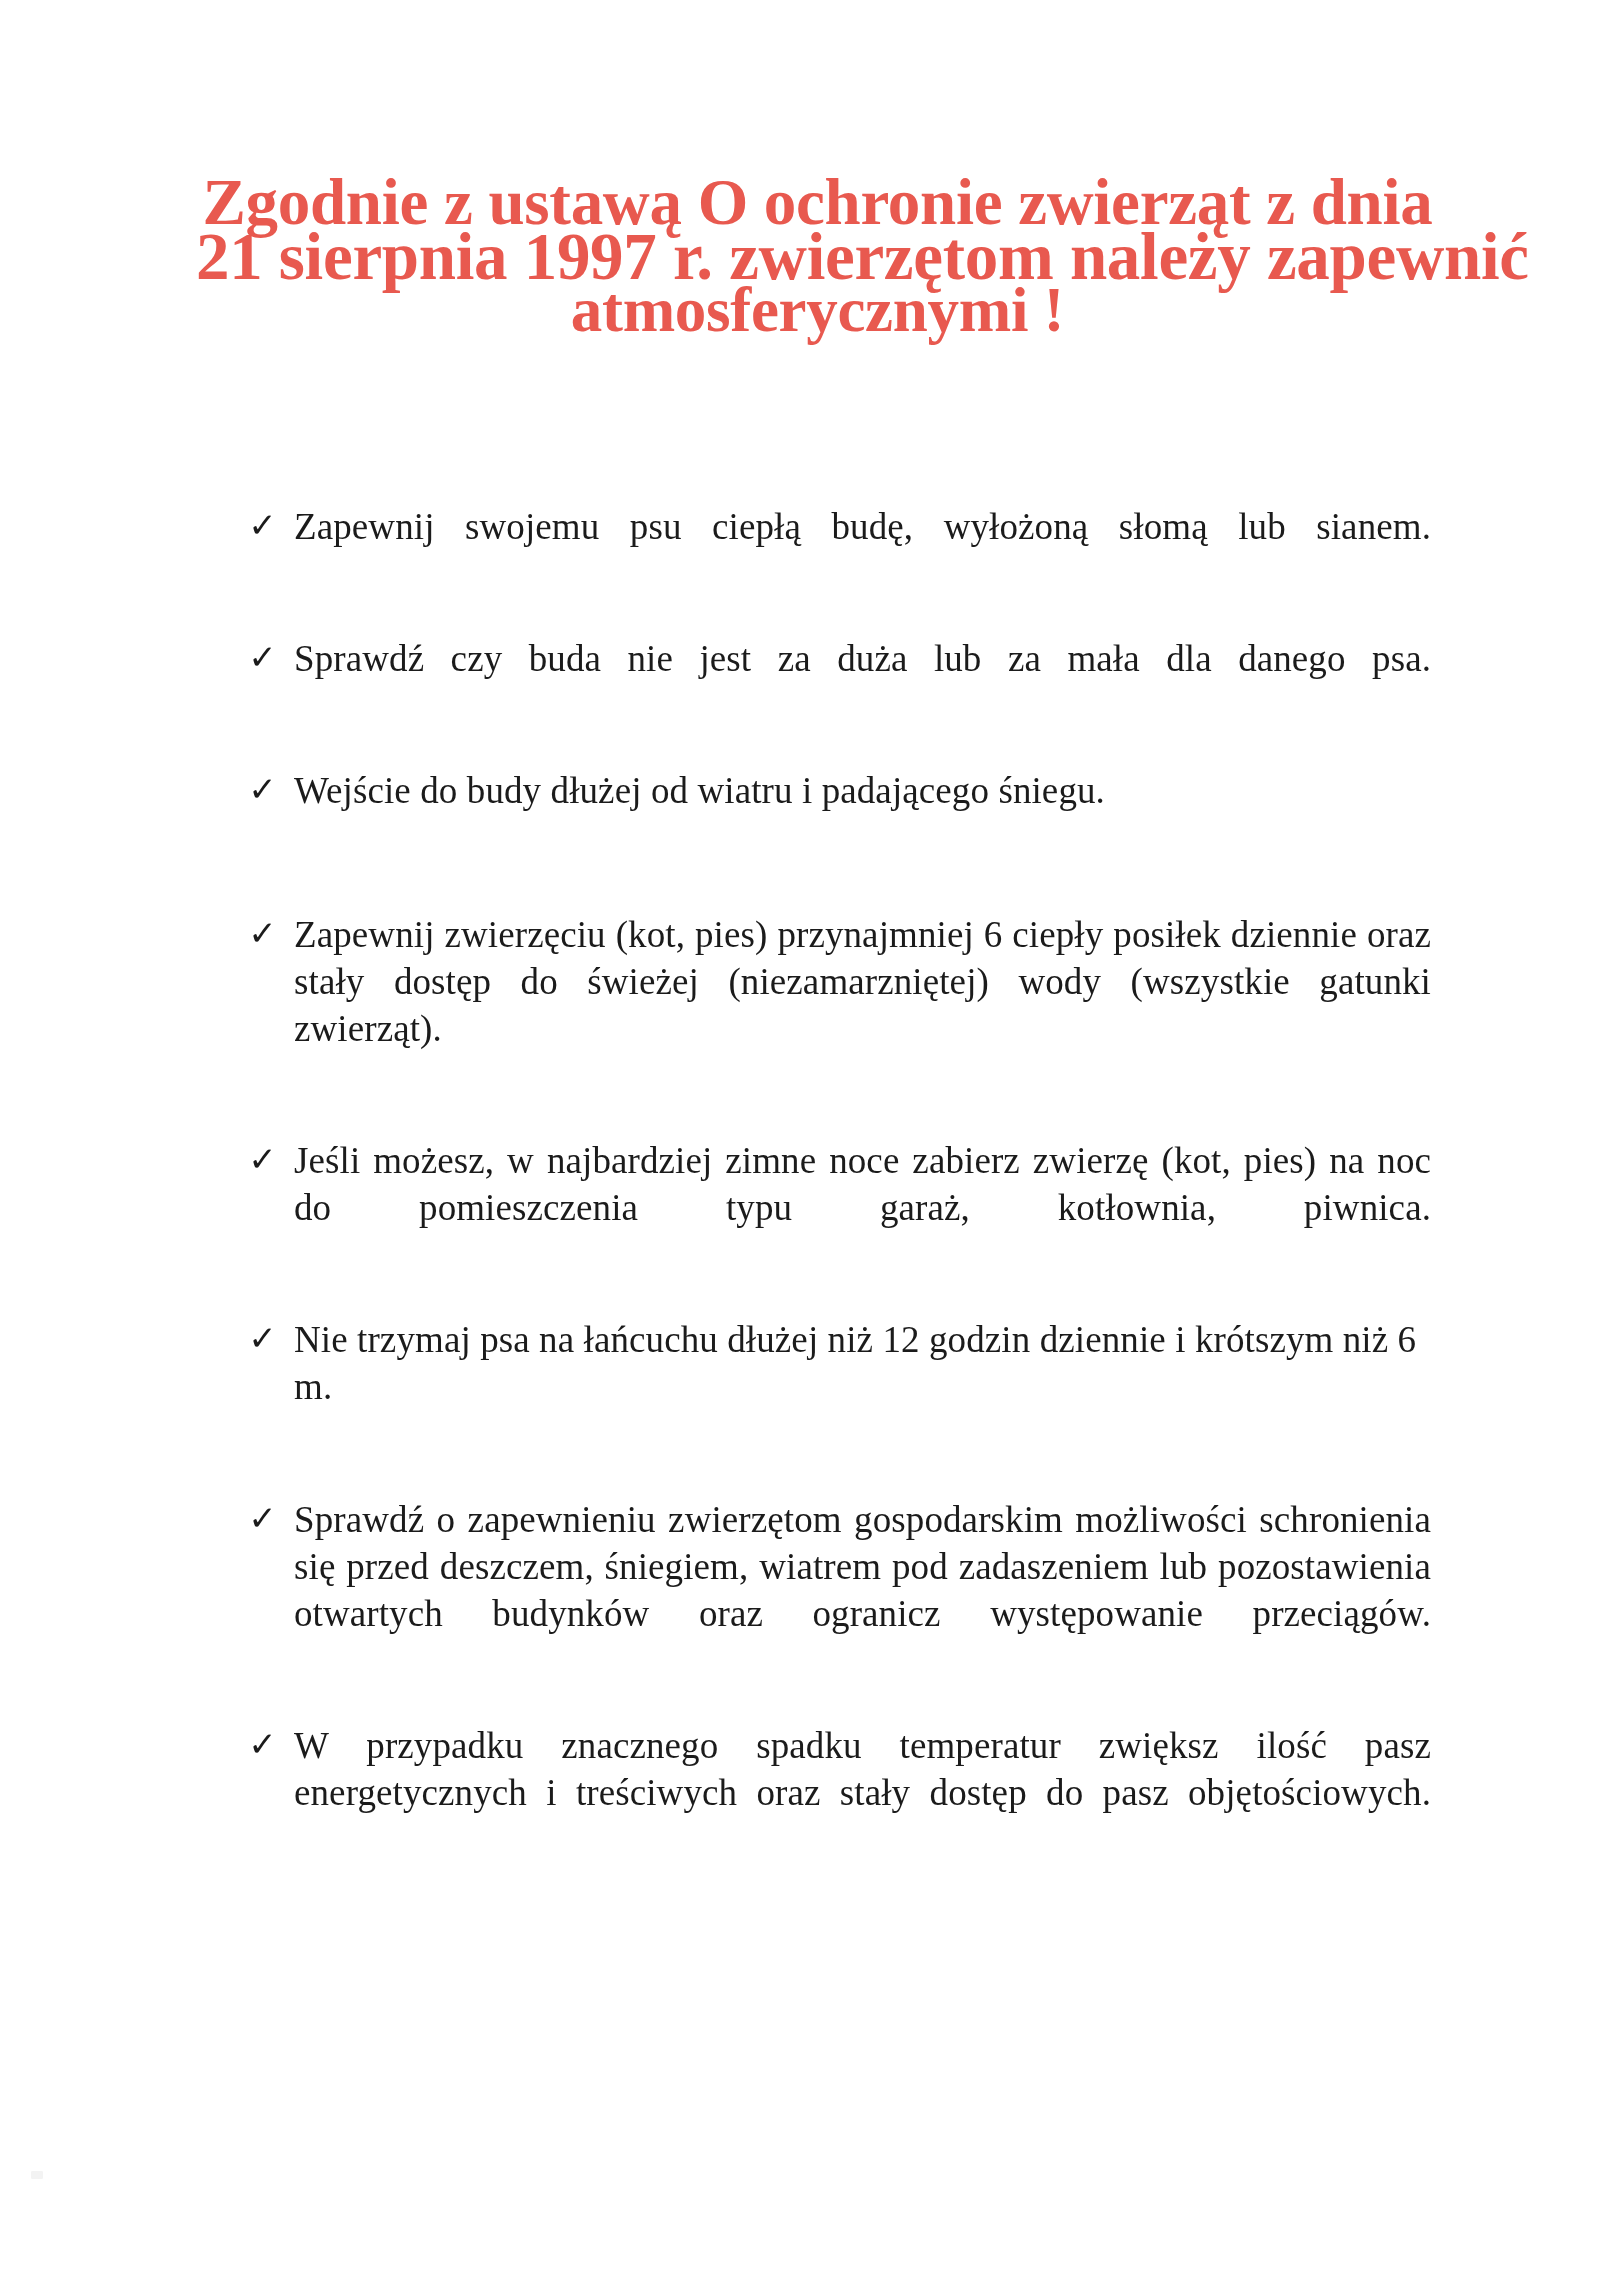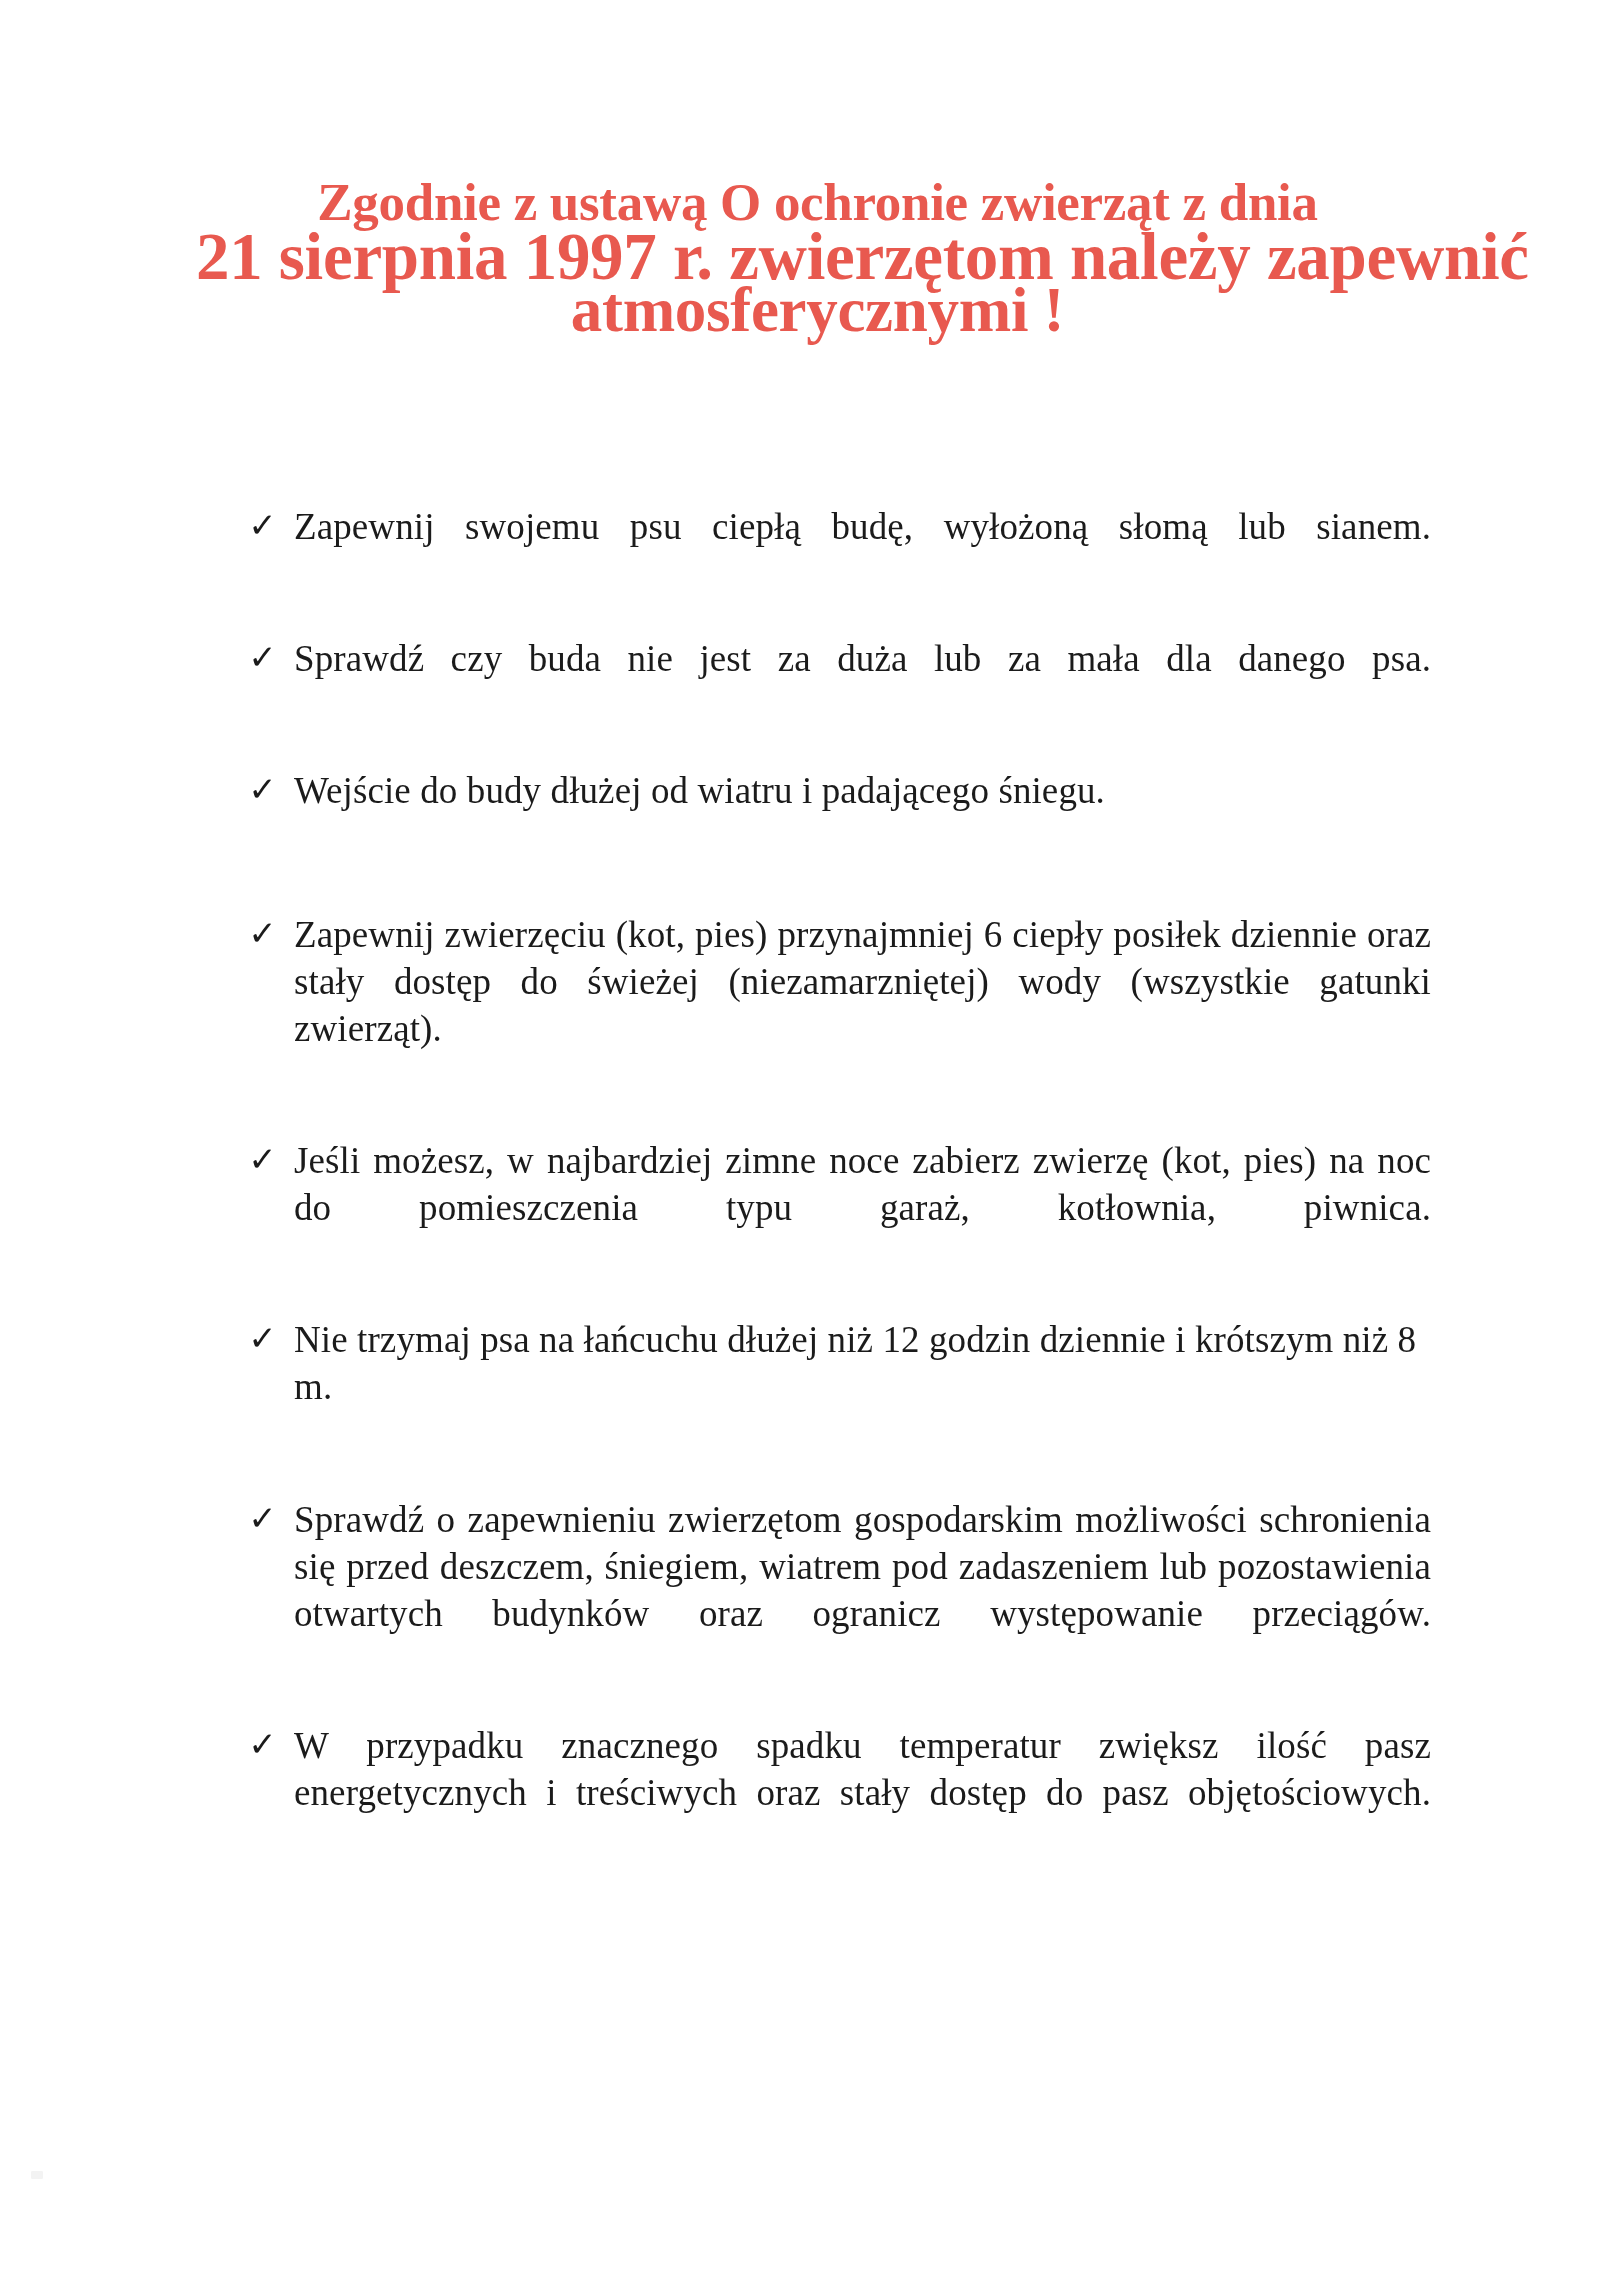--- a/index.html
+++ b/index.html
@@ -32,21 +32,21 @@
     display: block;
     font-family: "Liberation Serif", "DejaVu Serif", serif;
     font-weight: bold;
     font-size: 63px;
     line-height: 54px;
     letter-spacing: -0.3px;
     color: #e8594f;
     white-space: nowrap;
   }
 
-  .title-line.l1 { font-size: 53px; }
+  .title-line.l1 { font-size: 65px; }
   .title-line.l2 { font-size: 67px; }
   .title-line.l3 { font-size: 63px; }
   .title-line.l4 { font-size: 63px; }
 
   
   .content {
     position: absolute;
     left: 247px;
     top: 487px;
     width: 1184px;
@@ -138,21 +138,21 @@
       <span class="txt">Zapewnij zwierzęciu (kot, pies) przynajmniej 6 ciepły posiłek dziennie oraz stały dostęp do świeżej (niezamarzniętej) wody (wszystkie gatunki zwierząt).</span>
     </div>
 
     <div class="bullet gap-m">
       <span class="check">✓</span>
       <span class="txt">Jeśli możesz, w najbardziej zimne noce zabierz zwierzę (kot, pies) na noc do pomieszczenia typu garaż, kotłownia, piwnica.</span>
     </div>
 
     <div class="bullet gap-m nowrap">
       <span class="check">✓</span>
-      <span class="txt">Nie trzymaj psa na łańcuchu dłużej niż 12 godzin dziennie i krótszym niż 8 m.</span>
+      <span class="txt">Nie trzymaj psa na łańcuchu dłużej niż 12 godzin dziennie i krótszym niż 6 m.</span>
     </div>
 
     <div class="bullet gap-l">
       <span class="check">✓</span>
       <span class="txt">Sprawdź o zapewnieniu zwierzętom gospodarskim możliwości schronienia się przed deszczem, śniegiem, wiatrem pod zadaszeniem lub pozostawienia otwartych budynków oraz ogranicz występowanie przeciągów.</span>
     </div>
 
     <div class="bullet gap-m">
       <span class="check">✓</span>
       <span class="txt">W przypadku znacznego spadku temperatur zwiększ ilość pasz energetycznych i treściwych oraz stały dostęp do pasz objętościowych.</span>

